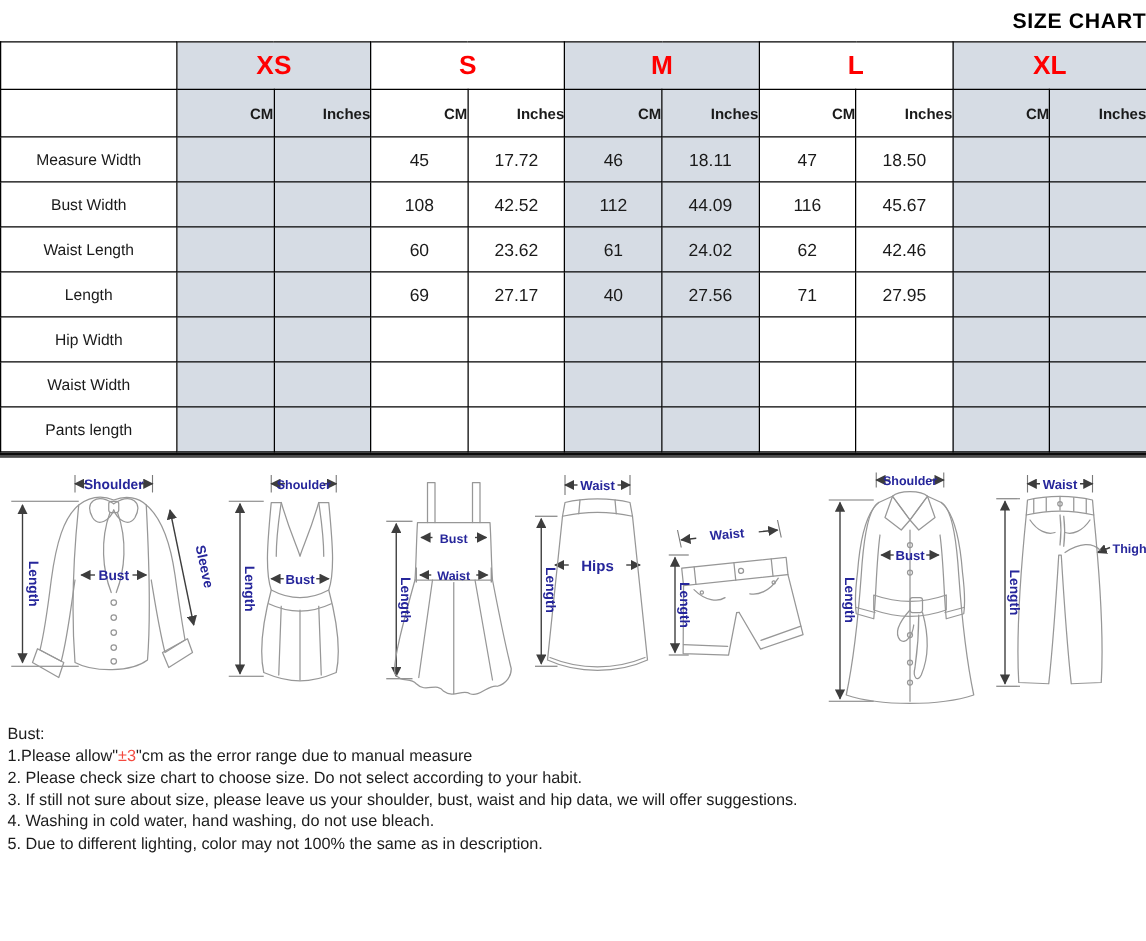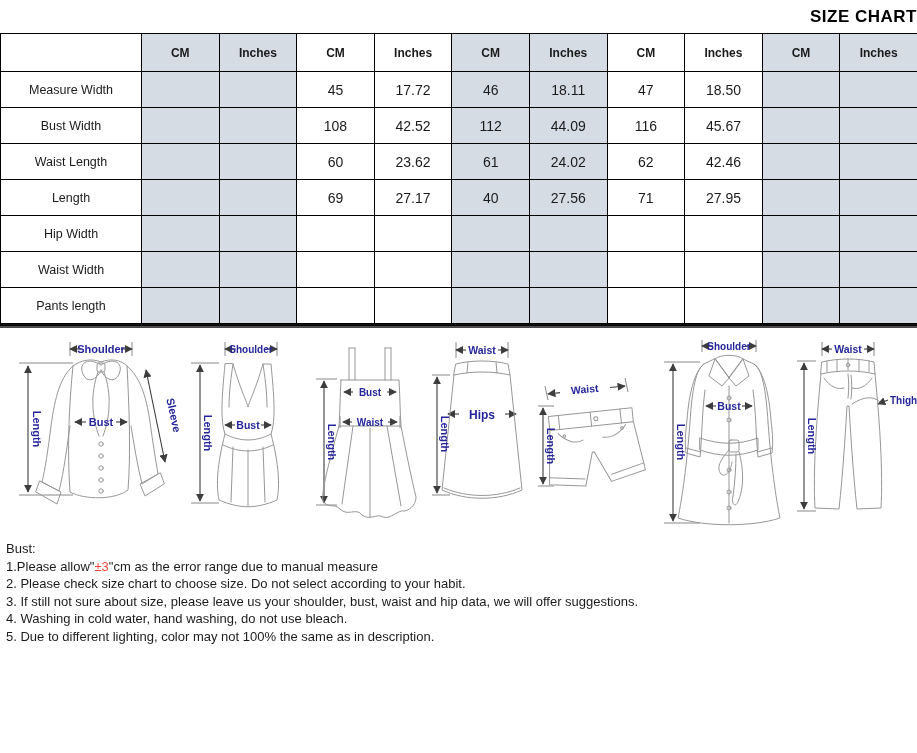--- a/index.html
+++ b/index.html
@@ -15,35 +15,35 @@
   h1[data-name="page-title"]{
     margin:7px 0 6px 0;text-align:right;font-size:17px;font-weight:bold;
     letter-spacing:.5px;color:#000;
   }
   table[data-name="size-chart-table"]{
     width:917px;border-collapse:collapse;table-layout:fixed;
   }
   col.c-label{width:141px;} col.c-val{width:77.6px;}
   td{border:1px solid #000;text-align:center;vertical-align:middle;padding:0;}
   tr.r-size td{height:38px;}
-  tr.r-unit td{height:38px;}
+  tr.r-unit td{height:38px;text-align:right;}
   tr.r-data td{height:36px;}
   td.size-name{color:var(--red);font-size:21px;font-weight:bold;}
   td.unit{font-weight:bold;font-size:12px;color:#1a1a1a;}
   td.rowlabel{font-size:12.5px;color:#1a1a1a;}
   td.val{font-size:14px;color:#1a1a1a;}
   td.shade{background:var(--shade);}
   .measure-head{
     color:var(--navy);font-weight:bold;font-size:16px;
     margin:25px 0 4px 10px;letter-spacing:.3px;
   }
   .thick-rule{height:4px;background:#0c0c0c;border-bottom:2px solid #4a4a4a;margin:0;}
   .figures{
     display:flex;justify-content:space-between;align-items:flex-start;
-    padding:6px 5px 0 15px;height:204px;text-decoration:underline;
+    padding:6px 5px 0 5px;height:204px;text-decoration:underline;
   }
   .fig{flex:0 0 auto;}
   .figures svg{overflow:visible;display:block;}
   .figures svg .garm{stroke:#979797;stroke-width:1;fill:none;stroke-linecap:round;stroke-linejoin:round;}
   .figures svg .arrow{stroke:#3d3d3d;stroke-width:1.1;fill:none;}
   .figures svg .tick{stroke:#7a7a7a;stroke-width:.9;fill:none;}
   .figures svg text{
     fill:var(--labelnavy);font-weight:bold;font-size:11px;
     font-family:"Liberation Sans",sans-serif;
   }
@@ -76,20 +76,28 @@
         <col class="c-val">
         <col class="c-val">
         <col class="c-val">
       <col class="c-val">
         <col class="c-val">
         <col class="c-val">
         <col class="c-val">
         <col class="c-val">
     </colgroup>
     <tbody data-name="size-chart-body">
+        <tr class="r-size">
+          <td class="corner" data-name="corner-cell"></td>
+          <td class="size-name shade" data-name="size-header-xs" colspan="2">XS</td>
+          <td class="size-name" data-name="size-header-s" colspan="2">S</td>
+          <td class="size-name shade" data-name="size-header-m" colspan="2">M</td>
+          <td class="size-name" data-name="size-header-l" colspan="2">L</td>
+          <td class="size-name shade" data-name="size-header-xl" colspan="2">XL</td>
+        </tr>
         <tr class="r-unit">
           <td data-name="corner-cell"></td>
           <td class="unit shade" data-name="unit-header-xs-cm">CM</td>
           <td class="unit shade" data-name="unit-header-xs-inches">Inches</td>
           <td class="unit" data-name="unit-header-s-cm">CM</td>
           <td class="unit" data-name="unit-header-s-inches">Inches</td>
           <td class="unit shade" data-name="unit-header-m-cm">CM</td>
           <td class="unit shade" data-name="unit-header-m-inches">Inches</td>
           <td class="unit" data-name="unit-header-l-cm">CM</td>
           <td class="unit" data-name="unit-header-l-inches">Inches</td>

